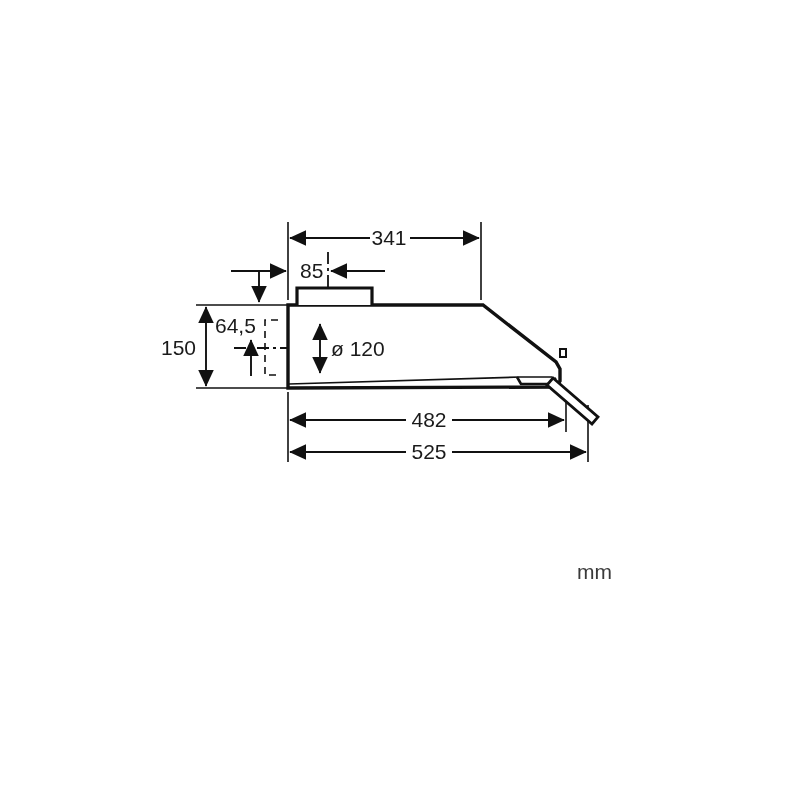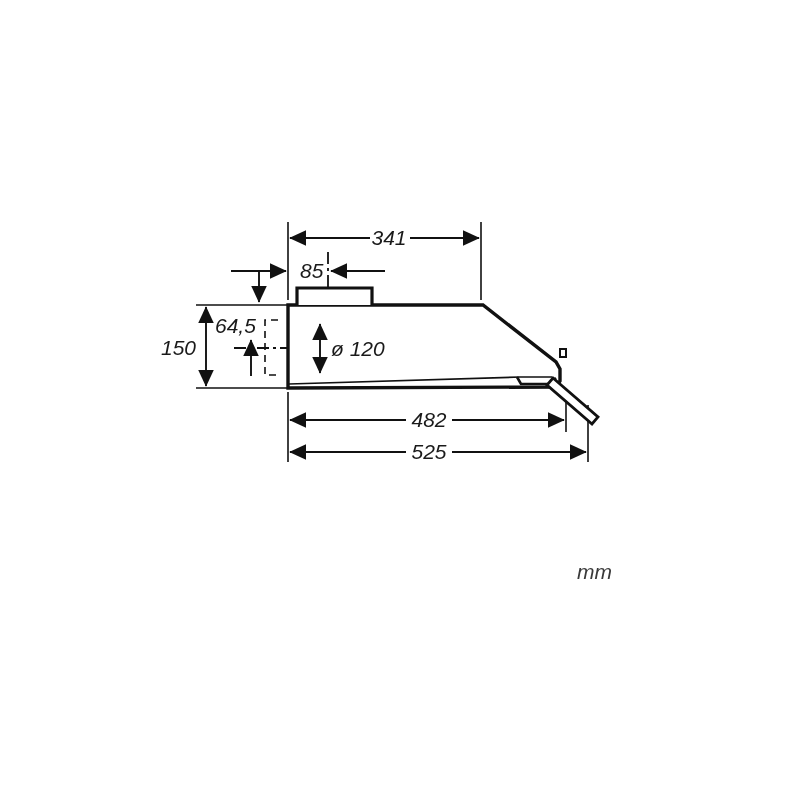--- a/index.html
+++ b/index.html
@@ -11,21 +11,20 @@
     width: 800px;
     height: 800px;
     font-family: "Liberation Sans", sans-serif;
     overflow: hidden;
   }
   #drawing-root {
     position: relative;
     width: 712px;
     height: 800px;
     background: #ffffff;
-    font-style: italic;
   }
   svg#tech-drawing {
     display: block;
     width: 800px;
     height: 800px;
   }
   .dim-text {
     font-family: "Liberation Sans", sans-serif;
     font-size: 21px;
     fill: #1a1a1a;

